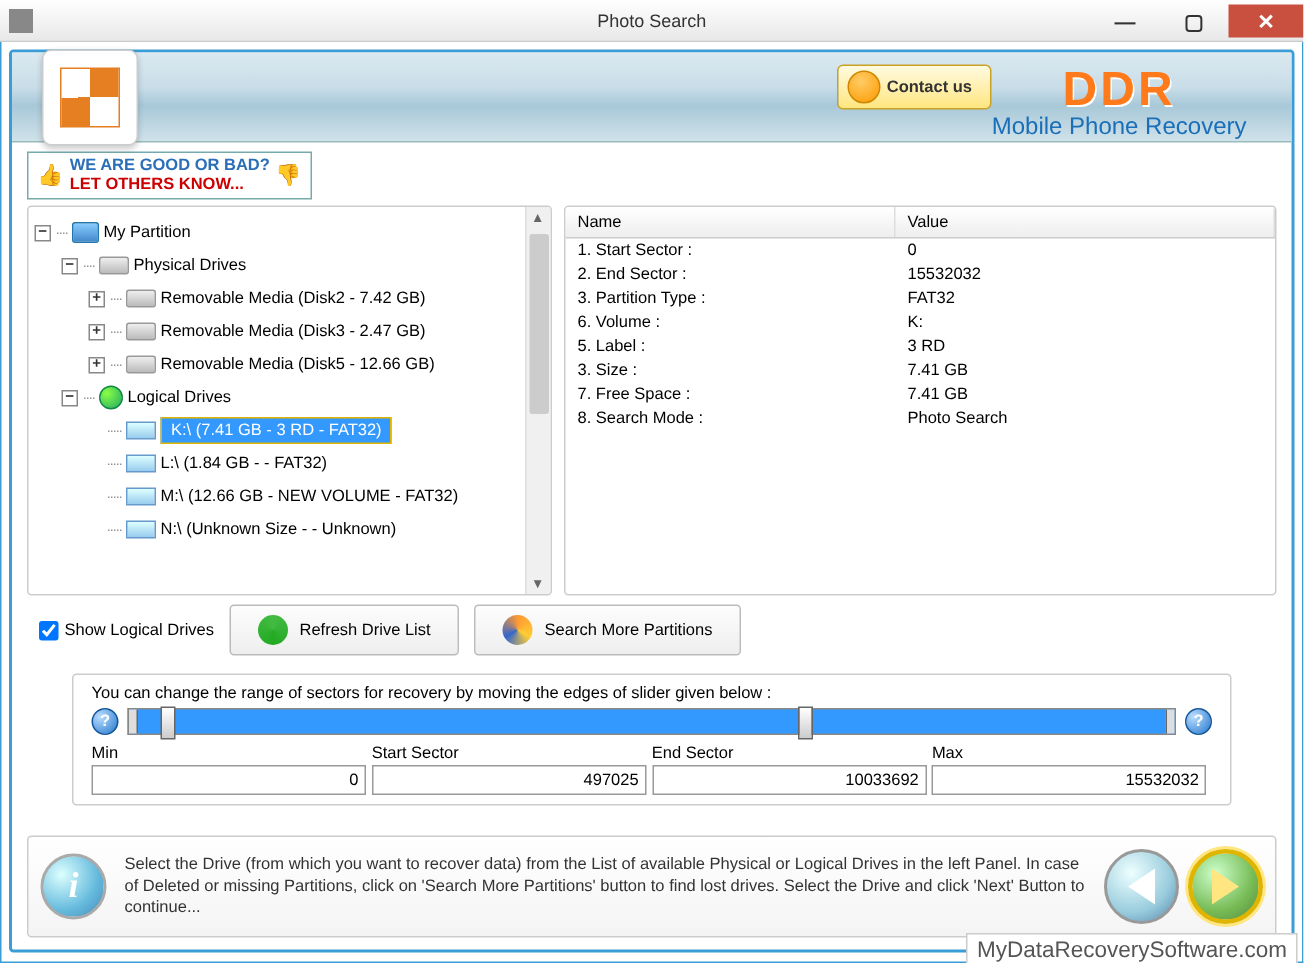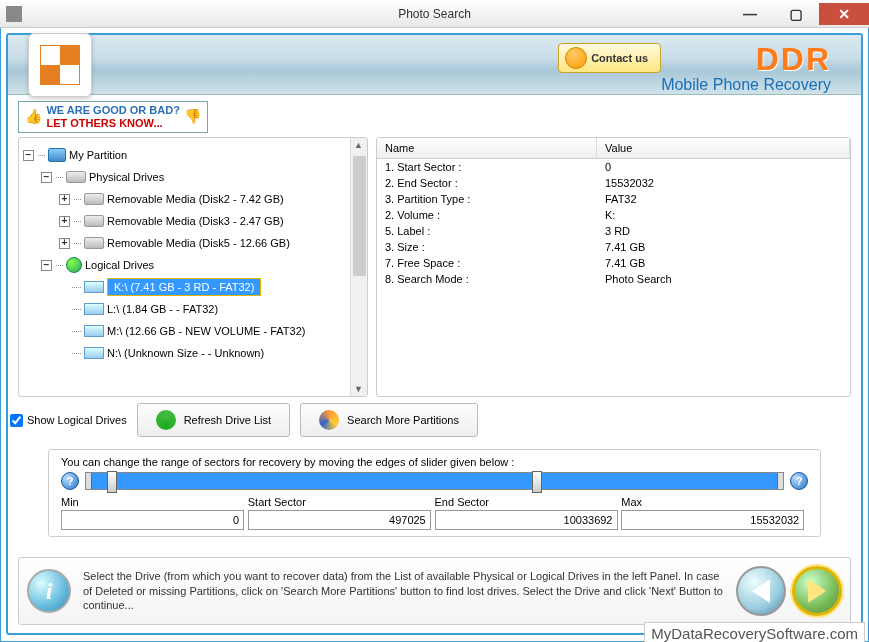--- a/index.html
+++ b/index.html
@@ -10,21 +10,21 @@
 .win-btns{margin-left:auto;display:flex}
 .win-btn{width:46px;height:22px;display:flex;align-items:center;justify-content:center;font-family:Arial;font-size:14px;font-weight:bold}
 .win-min{color:#333}.win-max{color:#333}.win-close{background:#c94f3f;color:#fff;width:50px}
 .outer{border:1px solid #3b9dd6;border-top:none;height:614px;padding:5px;background:#fff}
 .inner{border:2px solid #3b9dd6;border-radius:3px;height:602px;background:#fff;position:relative}
 .banner{height:60px;background:linear-gradient(#dbe9f0 0%,#c8dde8 40%,#a8c8d8 60%,#d0e2ea 100%);border-bottom:1px solid #9bb;display:flex;align-items:center;padding:0 20px;position:relative}
 .logo-box{width:64px;height:64px;background:#fff;border:1px solid #ccc;border-radius:6px;box-shadow:0 2px 4px rgba(0,0,0,.2);display:flex;align-items:center;justify-content:center}
 .logo-inner{width:40px;height:40px;background:repeating-conic-gradient(#e67e22 0 25%,#fff 0 50%);border:1px solid #e67e22}
 .contact-btn{position:absolute;right:200px;top:8px;background:linear-gradient(#fffbe0,#ffe680);border:1px solid #c9a227;border-radius:4px;padding:3px 12px 3px 6px;display:flex;align-items:center;gap:4px;font-weight:bold;color:#333;cursor:pointer}
 .contact-btn .ico{width:22px;height:22px;border-radius:50%;background:radial-gradient(circle at 40% 30%,#fc6,#f90);border:1px solid #c80}
-.brand{position:absolute;right:30px;top:6px;text-align:right}
+.brand{position:absolute;right:30px;top:6px;text-align:center}
 .brand-ddr{font-size:32px;font-weight:bold;color:#ff7a1a;font-family:Arial Black,Arial;letter-spacing:2px;text-shadow:1px 1px 0 #fff}
 .brand-sub{color:#1a6fb8;font-size:16px;font-weight:normal;margin-top:-2px}
 .feedback-bar{margin:6px 10px 4px;display:flex}
 .feedback-box{border:1px solid #7aa;background:#fff;padding:2px 6px;display:flex;align-items:center;gap:4px;line-height:1.1}
 .thumb{font-size:14px;color:#36c}
 .fb-text{font-family:Courier New,monospace;font-size:10px}
 .fb-text .l1{color:#2a6fb8;font-weight:bold}
 .fb-text .l2{color:#c00;font-weight:bold}
 .main{display:flex;padding:0 10px;gap:8px;height:260px}
 .tree-panel{flex:0 0 350px;border:1px solid #ccc;border-radius:3px;background:#fff;display:flex;overflow:hidden}
@@ -41,21 +41,21 @@
 .ico-drive{background:linear-gradient(#eee,#bbb);border-radius:2px;border:1px solid #999;width:20px;height:12px}
 .ico-globe{width:16px;height:16px;border-radius:50%;background:radial-gradient(circle at 30% 30%,#8f4,#2a6);border:1px solid #184}
 .ico-ldrive{background:linear-gradient(#dff,#9ce);border:1px solid #69c;width:20px;height:12px}
 .sel{background:#3399ff;color:#fff;border:1px solid #e0b500;padding:2px 6px;display:inline-block}
 .props{flex:1;border:1px solid #ccc;border-radius:3px;background:#fff;overflow:hidden}
 .props-head{display:flex;background:linear-gradient(#fff,#eee);border-bottom:1px solid #ccc}
 .props-head div{padding:4px 8px;border-right:1px solid #ddd}
 .ph-name{flex:0 0 220px}.ph-val{flex:1}
 .props-row{display:flex;padding:2px 8px}
 .props-row .pn{flex:0 0 220px}.props-row .pv{flex:1}
-.controls{padding:6px 2px;display:flex;align-items:center;gap:10px}
+.controls{padding:6px 18px;display:flex;align-items:center;gap:10px}
 .chk{display:flex;align-items:center;gap:4px}
 .chk input{width:13px;height:13px}
 .btn{background:linear-gradient(#fdfdfd,#eee);border:1px solid #bbb;border-radius:3px;padding:6px 18px;display:flex;align-items:center;gap:8px;cursor:pointer}
 .btn .bi{width:20px;height:20px;border-radius:50%}
 .bi-refresh{background:conic-gradient(#4b4,#2a2,#4b4);position:relative}
 .bi-search{background:conic-gradient(#f93,#fc3,#36c,#f93)}
 .slider-area{margin:6px 40px 0;border:1px solid #ccc;border-radius:3px;padding:6px 12px}
 .slider-label{margin-bottom:4px}
 .slider-row{display:flex;align-items:center;gap:6px}
 .help-ico{width:18px;height:18px;border-radius:50%;background:radial-gradient(circle at 30% 30%,#bdf,#27c);color:#fff;display:flex;align-items:center;justify-content:center;font-weight:bold;border:1px solid #159;cursor:pointer}
@@ -202,21 +202,21 @@
             </div>
             <div class="props-row">
               <span class="pn">2. End Sector :</span>
               <span class="pv">15532032</span>
             </div>
             <div class="props-row">
               <span class="pn">3. Partition Type :</span>
               <span class="pv">FAT32</span>
             </div>
             <div class="props-row">
-              <span class="pn">2. Volume :</span>
+              <span class="pn">6. Volume :</span>
               <span class="pv">K:</span>
             </div>
             <div class="props-row">
               <span class="pn">5. Label :</span>
               <span class="pv">3 RD</span>
             </div>
             <div class="props-row">
               <span class="pn">3. Size :</span>
               <span class="pv">7.41 GB</span>
             </div>

